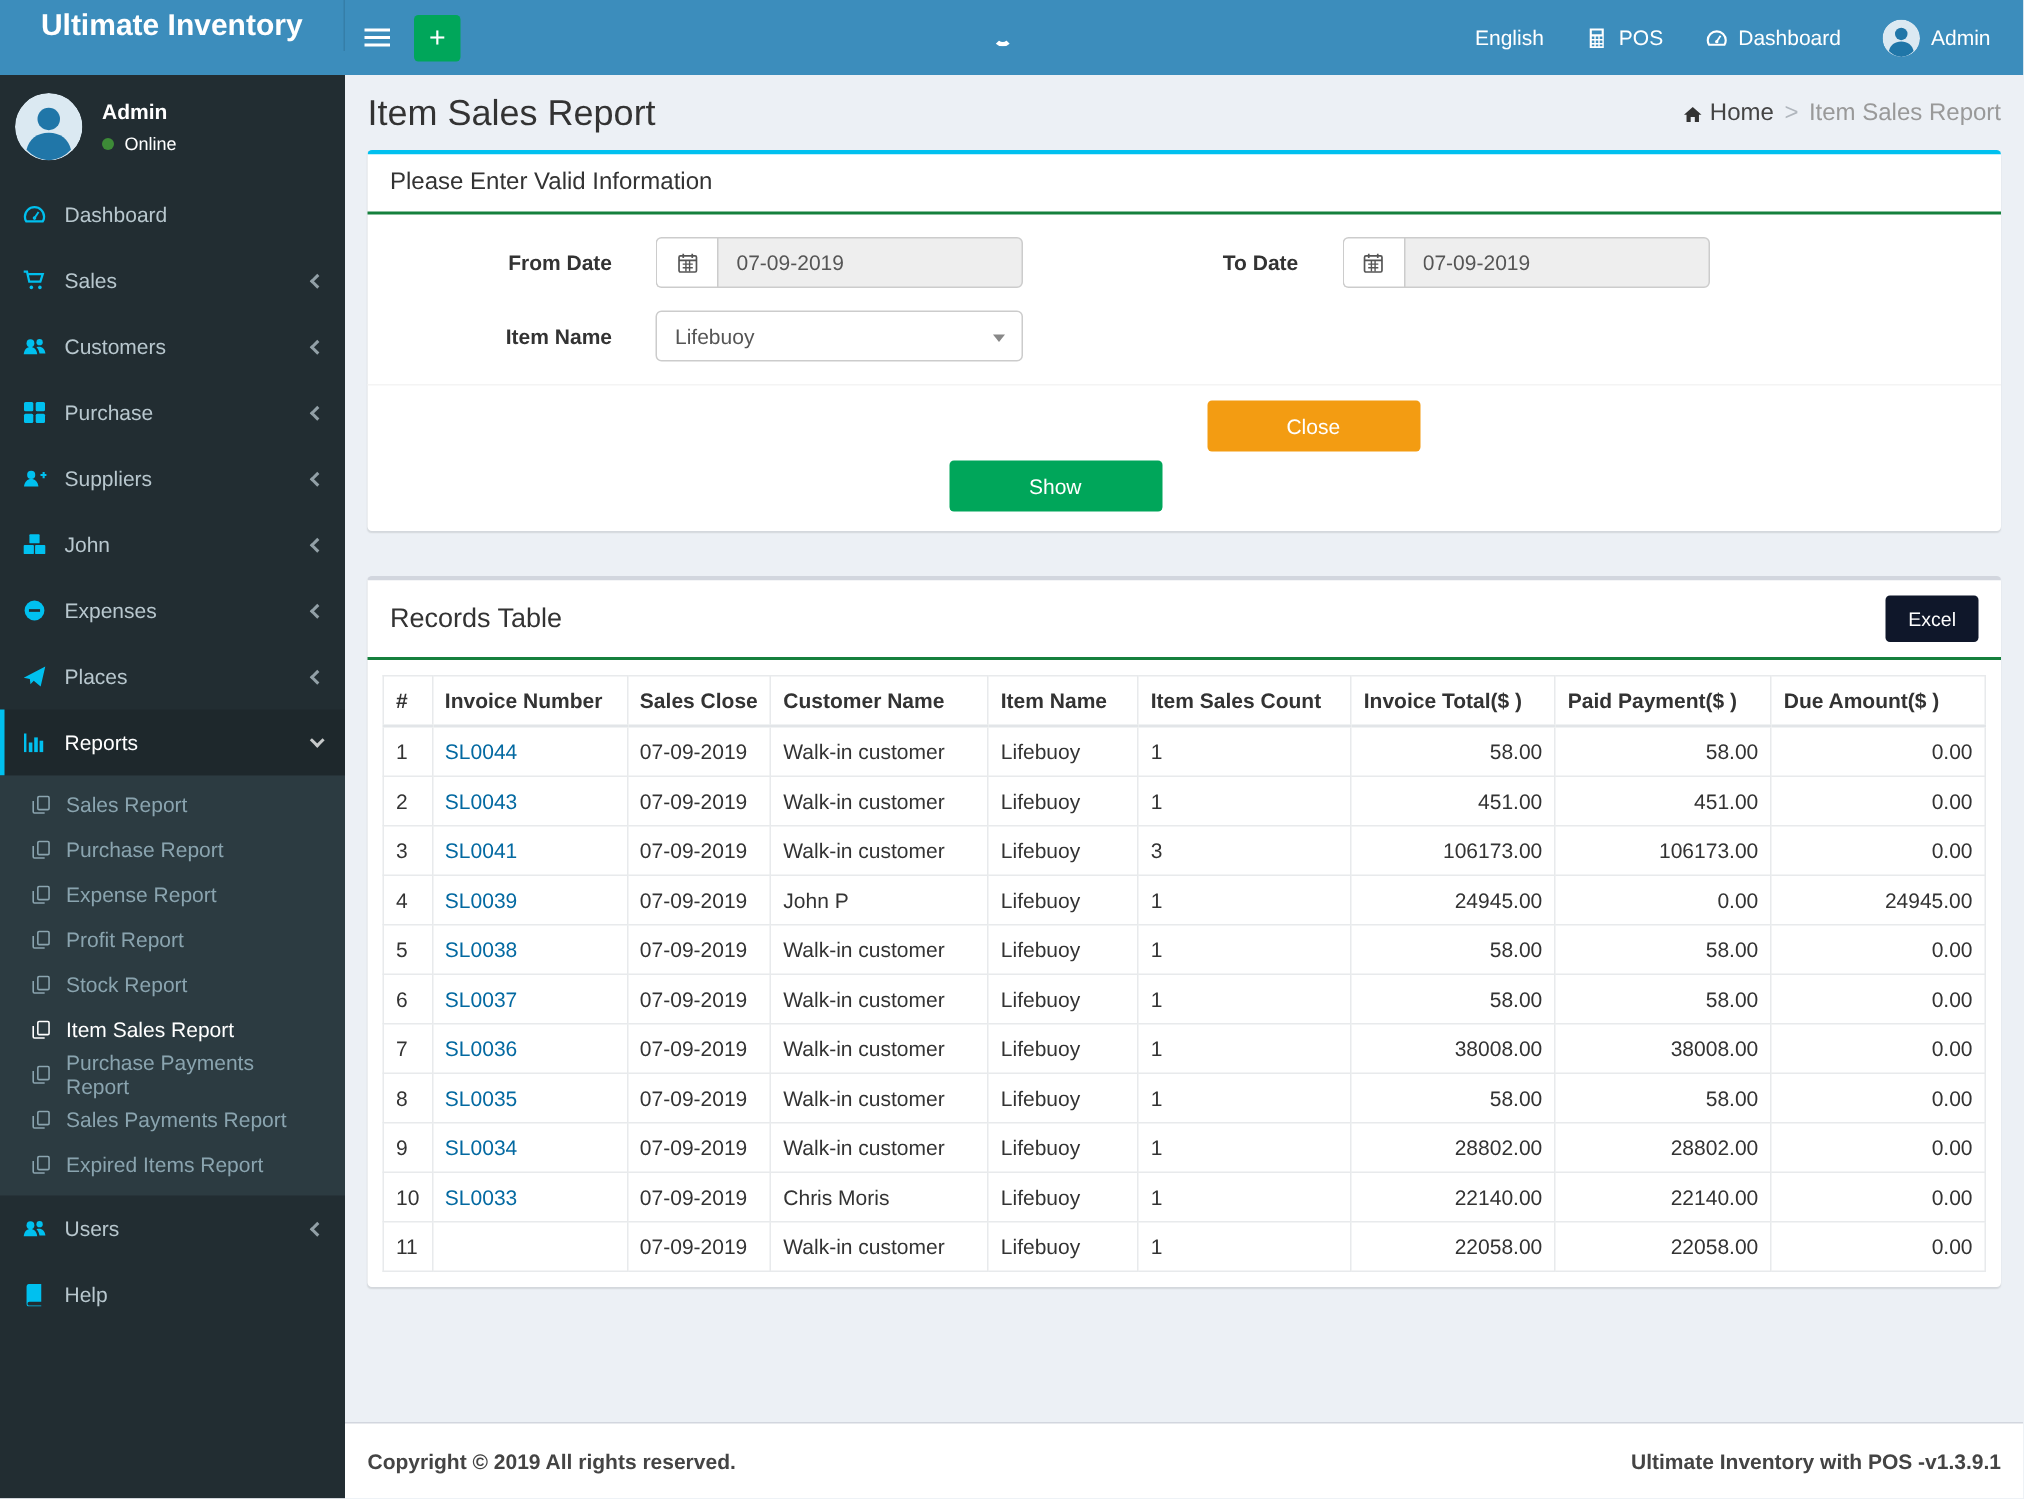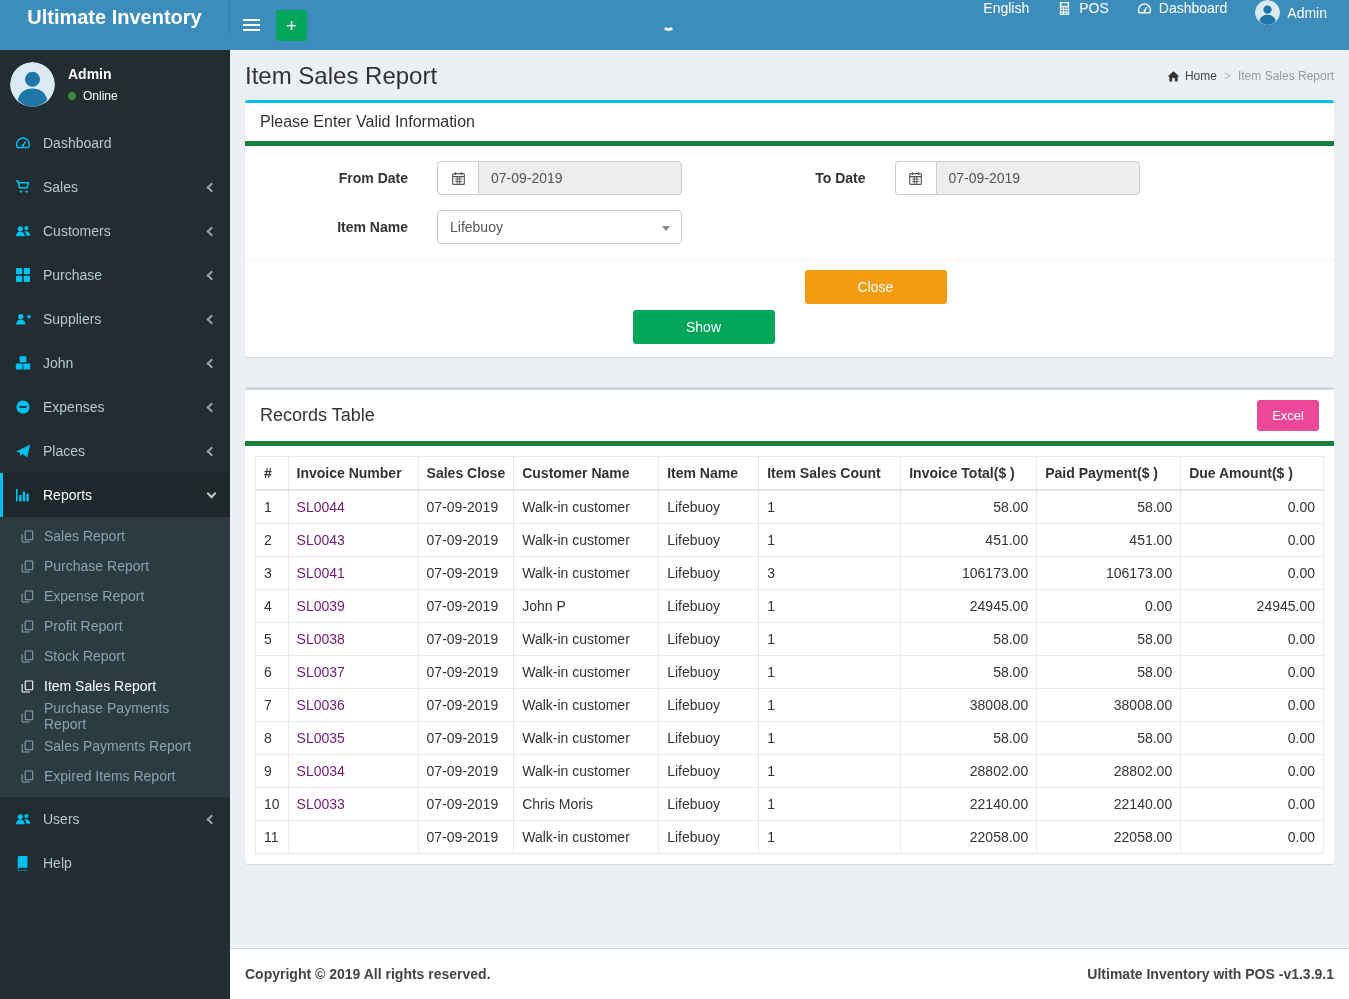--- a/index.html
+++ b/index.html
@@ -7,21 +7,21 @@
   body { font-family:"Liberation Sans", sans-serif; }
   .app { position:relative; width:1349px; height:999px; background:#ecf0f5; overflow:hidden; font-size:14px; color:#333; }
 
   
   .navbar { position:absolute; top:0; left:0; right:0; height:50px; background:#3c8dbc; display:flex; align-items:stretch; z-index:10; }
   .logo { width:230px; height:34px; background:#3c8dbc; border-right:1px solid rgba(0,0,0,.1); color:#fff; font-size:20px; font-weight:bold; display:flex; align-items:center; justify-content:center; cursor:pointer; }
   .hamburger { width:42px; height:50px; display:flex; flex-direction:column; justify-content:center; align-items:center; gap:3px; cursor:pointer; }
   .hamburger i { display:block; width:17px; height:2px; background:#fff; }
   .add-btn { width:31px; height:31px; margin:10px 0 0 4px; background:#00a65a; border:none; border-radius:3px; color:#fff; font-size:19px; line-height:29px; text-align:center; cursor:pointer; padding:0; }
   .spinner { position:absolute; left:662px; top:18px; width:13px; height:13px; border:3px solid transparent; border-bottom-color:#fff; border-radius:50%; }
-  .nav-right { margin-left:auto; display:flex; align-items:flex-start; padding-right:8px; }
+  .nav-right { margin-left:auto; display:flex; align-items:center; padding-right:8px; }
   .nav-link { display:flex; align-items:center; gap:7px; padding:0 14px; color:#fff; text-decoration:none; font-size:14px; cursor:pointer; }
   .icon { display:inline-flex; }
   .icon svg { width:100%; height:100%; display:block; }
   .nav-icon { width:15px; height:15px; color:#fff; }
   .nav-avatar { width:25px; height:25px; border-radius:50%; overflow:hidden; }
 
   
   .sidebar { position:absolute; top:50px; left:0; bottom:0; width:230px; background:#222d32; }
   .user-panel { display:flex; align-items:center; gap:13px; padding:12px 10px 14px 10px; }
   .user-avatar { width:45px; height:45px; border-radius:50%; overflow:hidden; flex:0 0 45px; }
@@ -38,63 +38,63 @@
   .submenu { background:#2c3b41; padding:4px 0 6px; }
   .submenu-item { display:flex; align-items:center; height:30px; padding:0 15px 0 21px; color:#8aa4af; cursor:pointer; font-size:14px; }
   .submenu-item.active { color:#fff; }
   .sub-icon { width:13px; height:13px; margin-right:10px; flex:0 0 13px; }
 
   
   .main { position:absolute; left:230px; top:50px; right:0; bottom:0; display:flex; flex-direction:column; }
   .content { flex:1 1 auto; padding:10px 15px 0; overflow:hidden; }
   .content-header { display:flex; align-items:center; justify-content:space-between; margin:2px 0 10px; }
   .page-title { font-size:24px; font-weight:normal; color:#333; }
-  .breadcrumb { display:flex; align-items:center; gap:7px; font-size:12px; }
+  .breadcrumb { display:flex; align-items:center; gap:7px; font-size:16px; }
   .bc-home { display:flex; align-items:center; gap:5px; color:#444; text-decoration:none; cursor:pointer; }
   .home-icon { width:13px; height:13px; color:#333; }
   .bc-sep { color:#b0b6bd; }
   .bc-current { color:#999; }
 
   .panel { background:#fff; border-radius:3px; box-shadow:0 1px 1px rgba(0,0,0,.1); margin-bottom:30px; }
   .panel.info-top { border-top:3px solid #00c0ef; }
   .panel.default-top { border-top:3px solid #d2d6de; }
-  .panel-heading { display:flex; align-items:center; justify-content:space-between; padding:10px 15px; border-bottom:5px solid #15803d; }
+  .panel-heading { display:flex; align-items:center; justify-content:space-between; padding:10px 15px; border-bottom:2px solid #15803d; }
   .panel-title { font-size:16px; color:#333; }
   .records-title { font-size:18px; }
 
   .filter-body { padding:15px; display:grid; grid-template-columns:1fr 1fr; row-gap:15px; }
   .form-group { display:flex; align-items:center; }
   .form-label { flex:0 0 148px; text-align:right; font-weight:bold; color:#333; margin-right:29px; }
   .form-label.short { flex-basis:76px; }
   .input-group { display:flex; width:245px; height:34px; }
   .input-addon { width:41px; background:#fff; border:1px solid #ccc; border-right:none; border-radius:4px 0 0 4px; display:flex; align-items:center; justify-content:center; color:#555; }
   .addon-icon { width:15px; height:15px; }
   .date-input { flex:1; min-width:0; border:1px solid #ccc; border-radius:0 4px 4px 0; background:#eee; color:#555; padding:0 12px; font-size:14px; font-family:inherit; }
   .select { position:relative; width:245px; height:34px; border:1px solid #ccc; border-radius:4px; background:#fff; color:#555; display:flex; align-items:center; padding:0 26px 0 12px; cursor:pointer; }
   .caret { position:absolute; right:11px; top:15px; width:0; height:0; border-left:4px solid transparent; border-right:4px solid transparent; border-top:5px solid #888; }
   .filter-footer { border-top:1px solid #f4f4f4; padding:10px 15px 13px; display:flex; justify-content:center; gap:30px; }
   .btn { height:34px; min-width:142px; border:none; border-radius:3px; color:#fff; font-size:14px; font-family:inherit; cursor:pointer; }
   .btn-show { background:#00a65a;margin-top:40px; }
   .btn-close { background:#f39c12; }
-  .excel-btn { background:#ec4899; border:none; border-radius:3px; color:#fff; font-size:13px; padding:8px 15px; font-family:inherit; cursor:pointer; }
+  .excel-btn { background:#0f172a; border:none; border-radius:3px; color:#fff; font-size:13px; padding:8px 15px; font-family:inherit; cursor:pointer; }
 
   .records-body { padding:10px; }
   table { width:100%; border-collapse:collapse; font-size:14px; color:#333; }
   th, td { border:1px solid #e8eaec; padding:8px; text-align:left; }
   th { font-weight:bold; border-bottom:2px solid #e2e5e8; white-space:nowrap; }
   th:nth-child(1) { width:30px; }
   th:nth-child(2) { width:130px; }
   th:nth-child(3) { width:88px; }
   th:nth-child(4) { width:145px; }
   th:nth-child(5) { width:100px; }
   th:nth-child(6) { width:142px; }
   th:nth-child(7) { width:136px; }
   th:nth-child(8) { width:144px; }
   td.num { text-align:right; }
-  .invoice-link { color:#701a75; text-decoration:none; cursor:pointer; }
+  .invoice-link { color:#0369a1; text-decoration:none; cursor:pointer; }
 
   .footer { flex:0 0 51px; background:#fff; border-top:1px solid #d2d6de; display:flex; align-items:center; justify-content:space-between; padding:0 15px; font-weight:bold; color:#444; }
 </style>
 </head>
 <body>
 
 <div class="app">
 
   <header class="navbar">
     <div class="logo">Ultimate Inventory</div>

